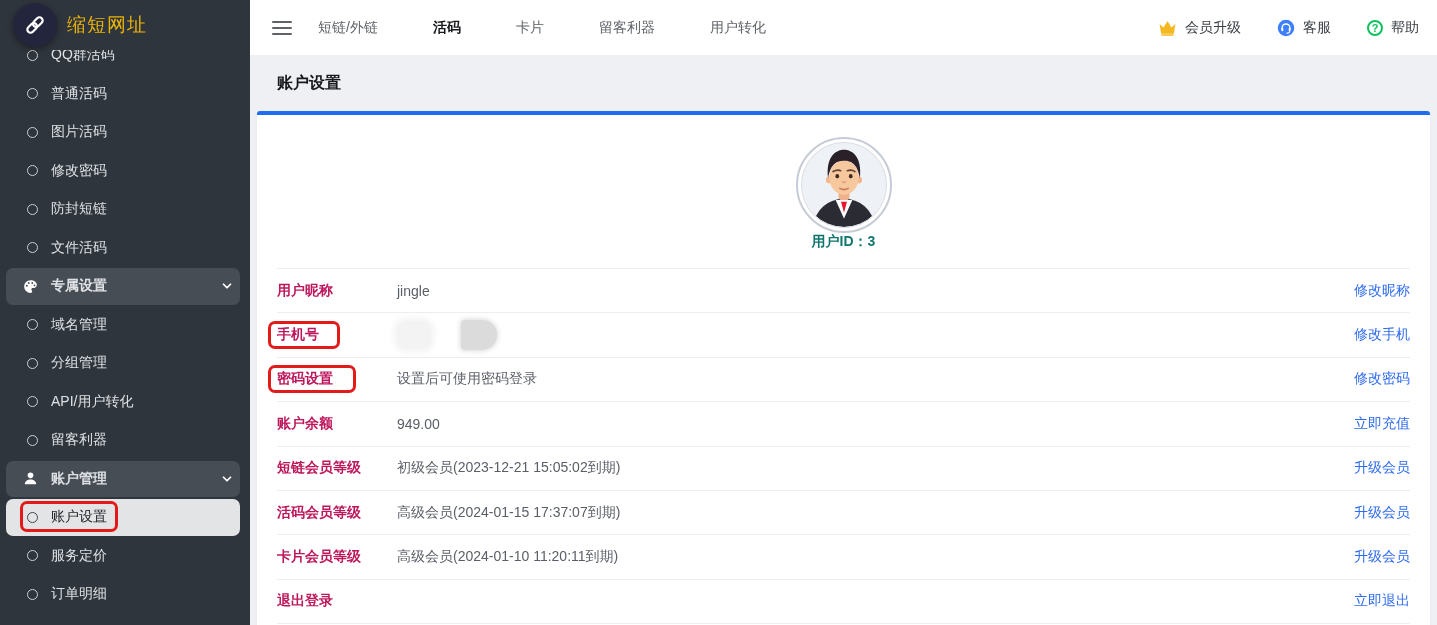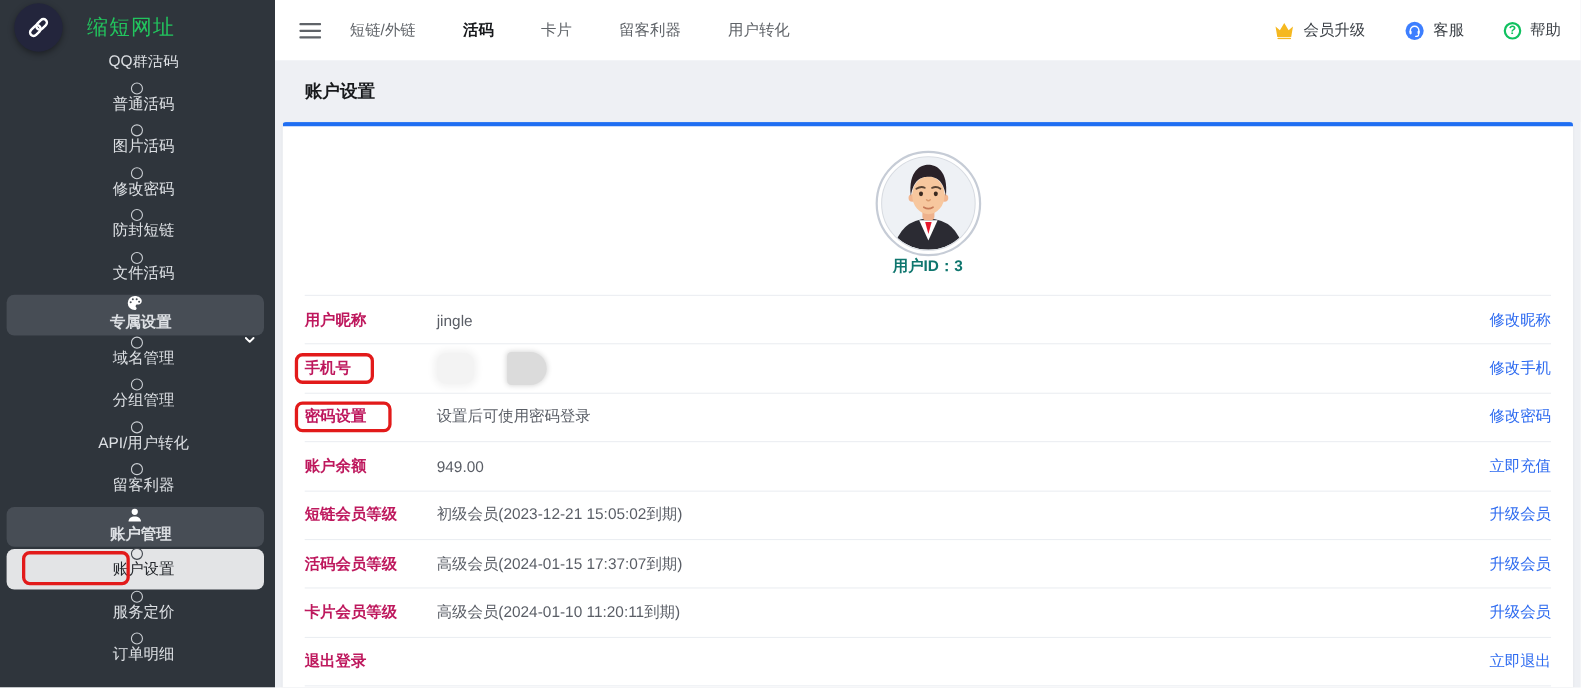--- a/index.html
+++ b/index.html
@@ -16,28 +16,28 @@
   .sidebar { position:absolute; left:0; top:0; width:250px; height:625px; background:#2f353c; overflow:hidden; }
   .sidebar-header {
     position:absolute; top:0; left:0; right:0; height:50px; background:#2f353c; z-index:3;
     display:flex; align-items:center; padding-left:13px;
   }
   .logo-circle {
     width:44px; height:44px; border-radius:50%; background:#23253c; flex:none;
     display:flex; align-items:center; justify-content:center;
     box-shadow:0 2px 6px rgba(0,0,0,.4);
   }
-  .logo-title { color:#22c55e; font-size:19px; margin-left:22px; letter-spacing:1px; white-space:nowrap; }
+  .logo-title { color:#eab308; font-size:19px; margin-left:10px; letter-spacing:1px; white-space:nowrap; }
 
   .menu { position:absolute; top:36px; left:0; right:0; z-index:1; }
   .menu-item {
     position:relative; z-index:0; height:38.5px;
     display:flex; align-items:center;
     padding:0 16px 0 27px;
-    color:#dde0e4; font-size:14px; cursor:pointer; white-space:nowrap;flex-direction:column;
+    color:#dde0e4; font-size:14px; cursor:pointer; white-space:nowrap;
   }
   .menu-item .circle {
     width:11px; height:11px; border:1.5px solid #ccd0d5; border-radius:50%;
     margin-right:13px; flex:none;
   }
   .menu-item.parent::before, .menu-item.active::before {
     content:""; position:absolute; left:6px; right:10px; top:1px; bottom:1px;
     border-radius:7px; background:#474d55; z-index:-1;
   }
   .menu-item.parent { padding-left:22px; font-weight:bold; }
@@ -46,21 +46,21 @@
   .menu-item.active { color:#23262b; }
   .menu-item.active::before { background:#e3e4e6; }
   .menu-item.active .circle { border-color:#41464d; }
 
   
   .topbar {
     position:absolute; left:250px; top:0; width:1187px; height:55px; background:#ffffff;
     display:flex; align-items:center; padding:0 18px 0 22px;
   }
   .hamburger { width:20px; height:16px; margin-right:26px; cursor:pointer; flex:none; display:block; }
-  .nav { display:flex; align-items:flex-end; }
+  .nav { display:flex; align-items:flex-end;gap:12px; }
   .nav-item { font-size:14px; color:#5f6368; margin-right:43px; cursor:pointer; white-space:nowrap; }
   .nav-item.active { color:#17191c; font-weight:bold; }
   .topbar-right { margin-left:auto; display:flex; align-items:center; gap:36px; }
   .tb-action { display:flex; align-items:center; gap:8px; font-size:14px; color:#3c4147; cursor:pointer; white-space:nowrap; }
   .tb-action svg { display:block; }
   .help-circle {
     width:16px; height:16px; border:2px solid #10c160; border-radius:50%;
     color:#10c160; font-size:11px; font-weight:bold; line-height:12px; text-align:center; flex:none;
   }
 

